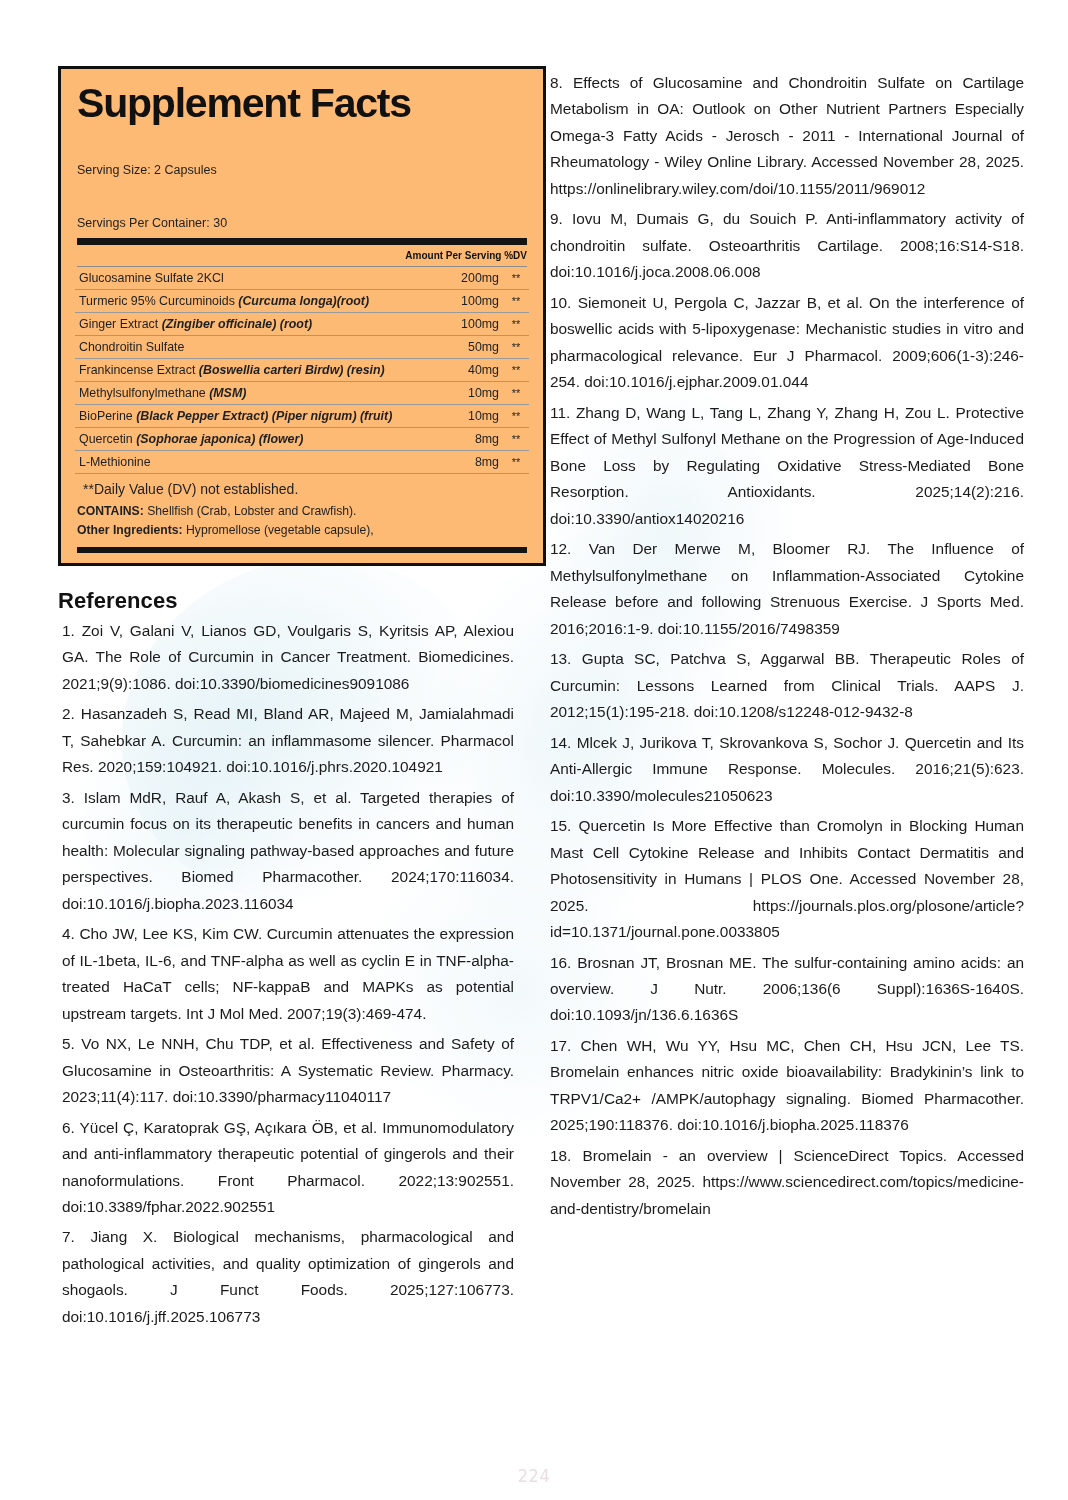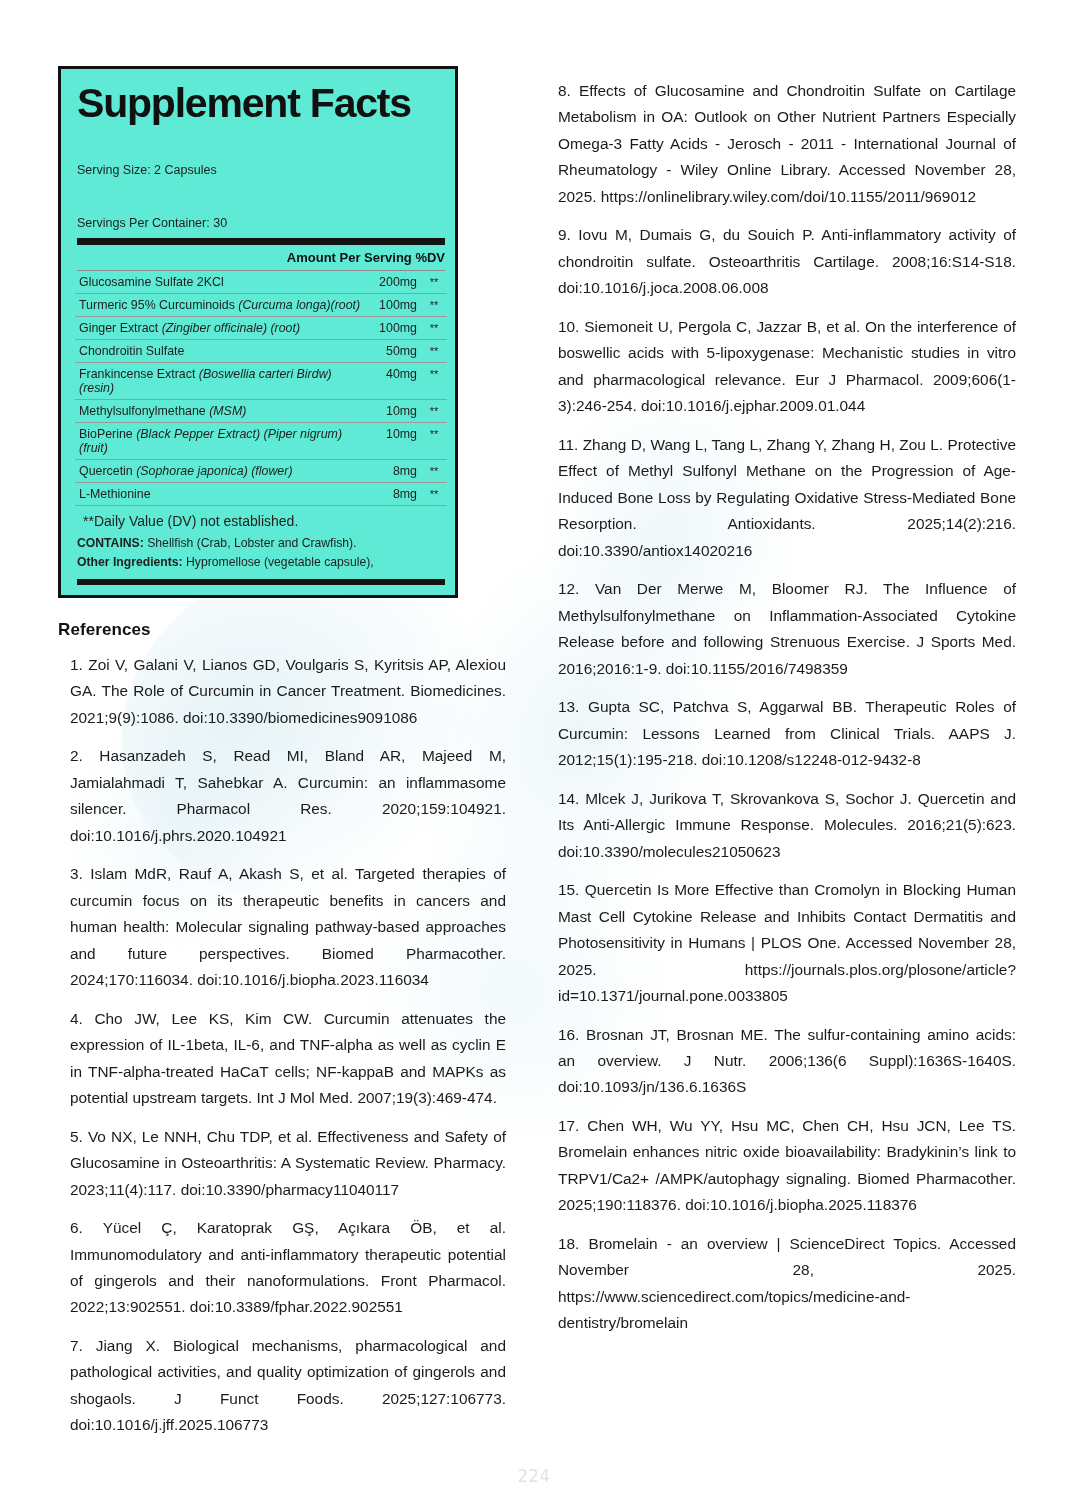--- a/index.html
+++ b/index.html
@@ -98,24 +98,24 @@
   }
   .col {
     width: 460px;
     flex: 0 0 460px;
   }
   .col-right { width: 482px; flex: 0 0 482px; }
 
   
   .sf-panel {
     border: 3px solid #101010;
-    background: #5eead4;
-    padding: 12px 8px 10px 14px;
+    background: #fdba74;
+    padding: 12px 14px 10px 14px;
     box-sizing: border-box;
-    width: 400px;
+    width: 488px;
     font-family: "Liberation Sans", sans-serif;
     color: #1a1a1a;
   }
   .sf-title {
     font-size: 41px;
     font-weight: bold;
     letter-spacing: -1.2px;
     line-height: 1.02;
     margin: 2px 0 8px 2px;
     color: #111;
@@ -132,40 +132,40 @@
     background: #141414;
     margin: 7px 2px 0 2px;
   }
   .rule-thin {
     height: 1px;
     background: #8d8d8d;
     margin: 0 2px;
   }
   .sf-amount-head {
     text-align: right;
-    font-size: 13px;
+    font-size: 10px;
     font-weight: bold;
     padding: 5px 2px 5px 0;
     color: #111;
   }
   .sf-table {
     width: 100%;
     border-collapse: collapse;
     font-size: 12.4px;
   }
   .sf-table td {
     padding: 4px 0 4px 0;
     border-bottom: 1px solid #9a9a9a;
     vertical-align: baseline;
     color: #1f1f1f;
   }
   .sf-table tr:last-child td { border-bottom: 1px solid #9a9a9a; }
   .sf-name { padding-left: 4px !important; }
   .sf-name b { font-weight: bold; }
-  .sf-name i { font-style: italic; font-weight: normal; }
+  .sf-name i { font-style: italic; font-weight: bold; }
   .sf-amt {
     text-align: right;
     white-space: nowrap;
     width: 56px;
     padding-right: 4px !important;
   }
   .sf-dv {
     width: 26px;
     text-align: center;
     font-size: 11px;
@@ -183,35 +183,35 @@
   }
   .sf-other b { font-weight: bold; }
   .sf-bottom-rule {
     height: 6px;
     background: #141414;
     margin: 8px 2px 0 2px;
   }
 
   
   .ref-heading {
-    font-size: 17px;
+    font-size: 22px;
     font-weight: bold;
     color: #111;
     margin: 22px 0 4px 0;
     letter-spacing: 0.1px;
   }
   .ref-list {
     font-size: 15.4px;
     line-height: 1.72;
     color: #1b1b1b;
     text-align: justify;
     text-justify: inter-word;
   }
   .ref-item {
-    margin: 12px;
+    margin: 4px;
     text-align: justify;
     hyphens: none;
     word-spacing: 0;
   }
   .col-right .ref-list { }
 </style>
 </head>
 <body>
 
 <div class="page">

